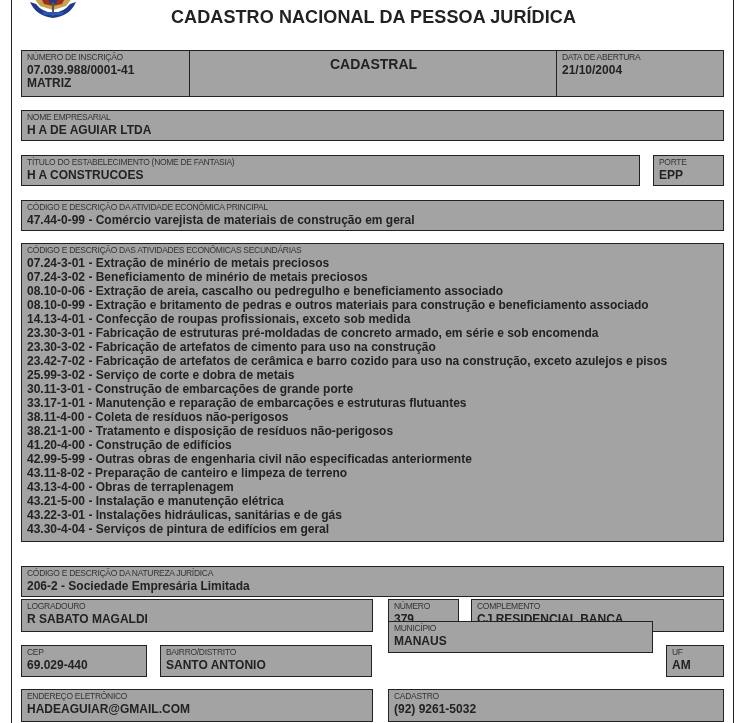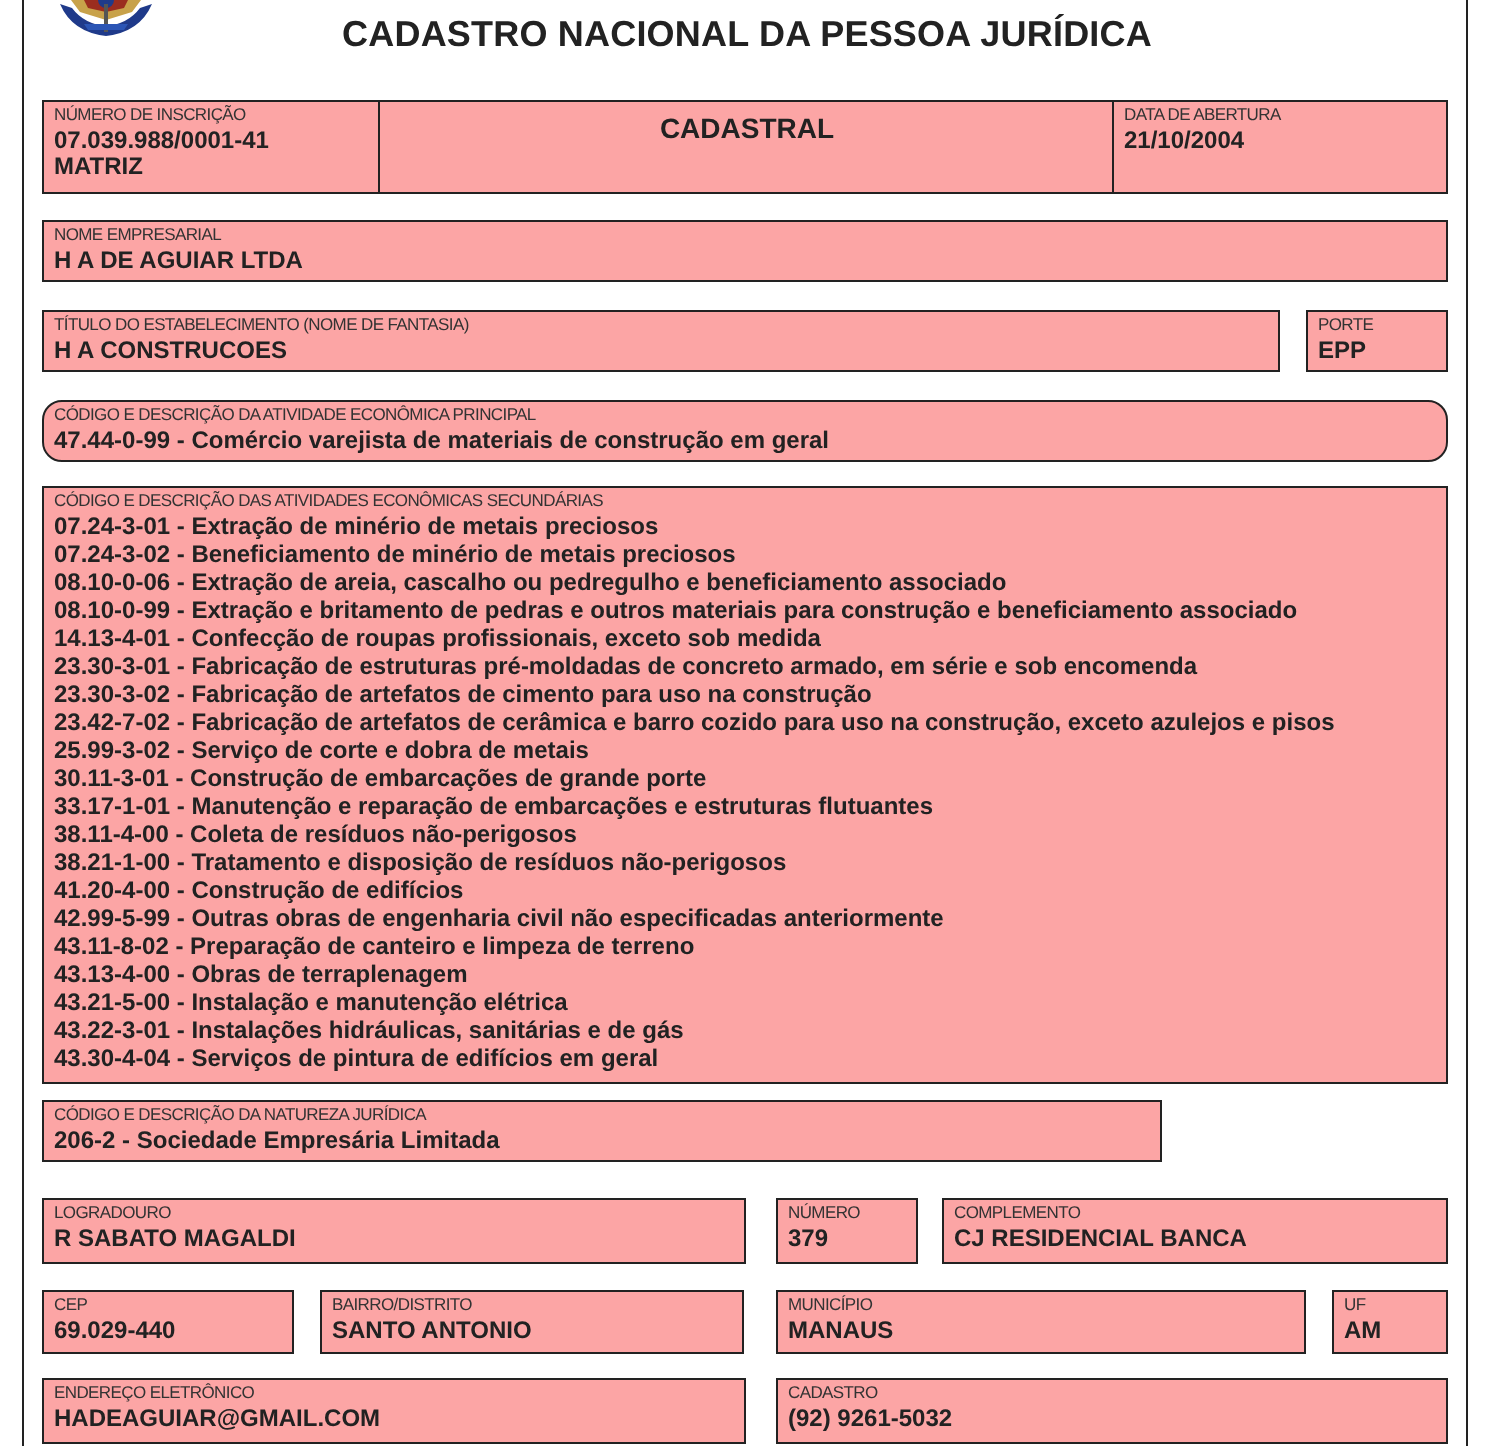--- a/index.html
+++ b/index.html
@@ -4,21 +4,21 @@
 <style>
   html, body { margin: 0; padding: 0; background: #ffffff; }
   body { width: 747px; height: 723px; position: relative; overflow: hidden;
          font-family: "Liberation Sans", sans-serif; color: #222; }
   .frame { position: absolute; left: 11px; top: -2px; width: 721px; height: 740px;
            border-left: 1.5px solid #222; border-right: 1.5px solid #222; }
   .emblem { position: absolute; left: 26px; top: -14px; width: 54px; height: 34px; }
   .title { position: absolute; left: 0; top: 7px; width: 747px; text-align: center;
            font-weight: bold; font-size: 18px; color: #222; letter-spacing: 0.1px; padding-left: 0; }
   .title span { display: inline-block; margin-left: 0px; }
-  .box { position: absolute; border: 1.5px solid #222; box-sizing: border-box; background: #fca5a5; }
+  .box { position: absolute; border: 1.5px solid #222; box-sizing: border-box; background: #a3a3a3; }
   .lbl { position: absolute; left: 5px; top: 1px; font-size: 8.5px; color: #333;
          white-space: nowrap; letter-spacing: -0.3px; }
   .val { position: absolute; left: 5px; top: 12px; font-size: 12px; font-weight: bold; color: #222;
          white-space: nowrap; }
   .val2 { top: 25px; }
   .center-title { position: absolute; left: 0; right: 0; top: 5px; text-align: center;
                   font-weight: bold; font-size: 14px; line-height: 17px; color: #222; }
   .list { position: absolute; left: 5px; top: 12px; margin: 0; padding: 0; list-style: none; }
   .list li { font-size: 12px; font-weight: bold; line-height: 14px; white-space: nowrap; color: #222; }
 </style>
@@ -62,21 +62,21 @@
 
 <div class="box" style="left:21px; top:155px; width:619px; height:31px;">
   <div class="lbl">TÍTULO DO ESTABELECIMENTO (NOME DE FANTASIA)</div>
   <div class="val">H A CONSTRUCOES</div>
 </div>
 <div class="box" style="left:653px; top:155px; width:71px; height:31px;padding-left:40px;">
   <div class="lbl">PORTE</div>
   <div class="val">EPP</div>
 </div>
 
-<div class="box" style="left:21px; top:200px; width:703px; height:31px;border-radius:10px;">
+<div class="box" style="left:21px; top:200px; width:703px; height:31px;">
   <div class="lbl">CÓDIGO E DESCRIÇÃO DA ATIVIDADE ECONÔMICA PRINCIPAL</div>
   <div class="val">47.44-0-99 - Comércio varejista de materiais de construção em geral</div>
 </div>
 
 <div class="box" style="left:21px; top:243px; width:703px; height:299px;">
   <div class="lbl">CÓDIGO E DESCRIÇÃO DAS ATIVIDADES ECONÔMICAS SECUNDÁRIAS</div>
   <ul class="list" id="sec-list">
       <li>07.24-3-01 - Extração de minério de metais preciosos</li>
       <li>07.24-3-02 - Beneficiamento de minério de metais preciosos</li>
       <li>08.10-0-06 - Extração de areia, cascalho ou pedregulho e beneficiamento associado</li>
@@ -93,21 +93,21 @@
       <li>41.20-4-00 - Construção de edifícios</li>
       <li>42.99-5-99 - Outras obras de engenharia civil não especificadas anteriormente</li>
       <li>43.11-8-02 - Preparação de canteiro e limpeza de terreno</li>
       <li>43.13-4-00 - Obras de terraplenagem</li>
       <li>43.21-5-00 - Instalação e manutenção elétrica</li>
       <li>43.22-3-01 - Instalações hidráulicas, sanitárias e de gás</li>
       <li>43.30-4-04 - Serviços de pintura de edifícios em geral</li>
     </ul>
 </div>
 
-<div class="box" style="left:21px; top:550px; width:560px; height:31px;">
+<div class="box" style="left:21px; top:566px; width:703px; height:31px;">
   <div class="lbl">CÓDIGO E DESCRIÇÃO DA NATUREZA JURÍDICA</div>
   <div class="val">206-2 - Sociedade Empresária Limitada</div>
 </div>
 
 <div class="box" style="left:21px; top:599px; width:352px; height:33px;">
   <div class="lbl">LOGRADOURO</div>
   <div class="val">R SABATO MAGALDI</div>
 </div>
 <div class="box" style="left:388px; top:599px; width:71px; height:33px;">
   <div class="lbl">NÚMERO</div>
@@ -119,21 +119,21 @@
 </div>
 
 <div class="box" style="left:21px; top:645px; width:126px; height:32px;">
   <div class="lbl">CEP</div>
   <div class="val">69.029-440</div>
 </div>
 <div class="box" style="left:160px; top:645px; width:212px; height:32px;">
   <div class="lbl">BAIRRO/DISTRITO</div>
   <div class="val">SANTO ANTONIO</div>
 </div>
-<div class="box" style="left:388px; top:645px; width:265px; height:32px;">
+<div class="box" style="left:388px; top:621px; width:265px; height:32px;">
   <div class="lbl">MUNICÍPIO</div>
   <div class="val">MANAUS</div>
 </div>
 <div class="box" style="left:666px; top:645px; width:58px; height:32px;">
   <div class="lbl">UF</div>
   <div class="val">AM</div>
 </div>
 
 <div class="box" style="left:21px; top:689px; width:352px; height:33px;">
   <div class="lbl">ENDEREÇO ELETRÔNICO</div>

